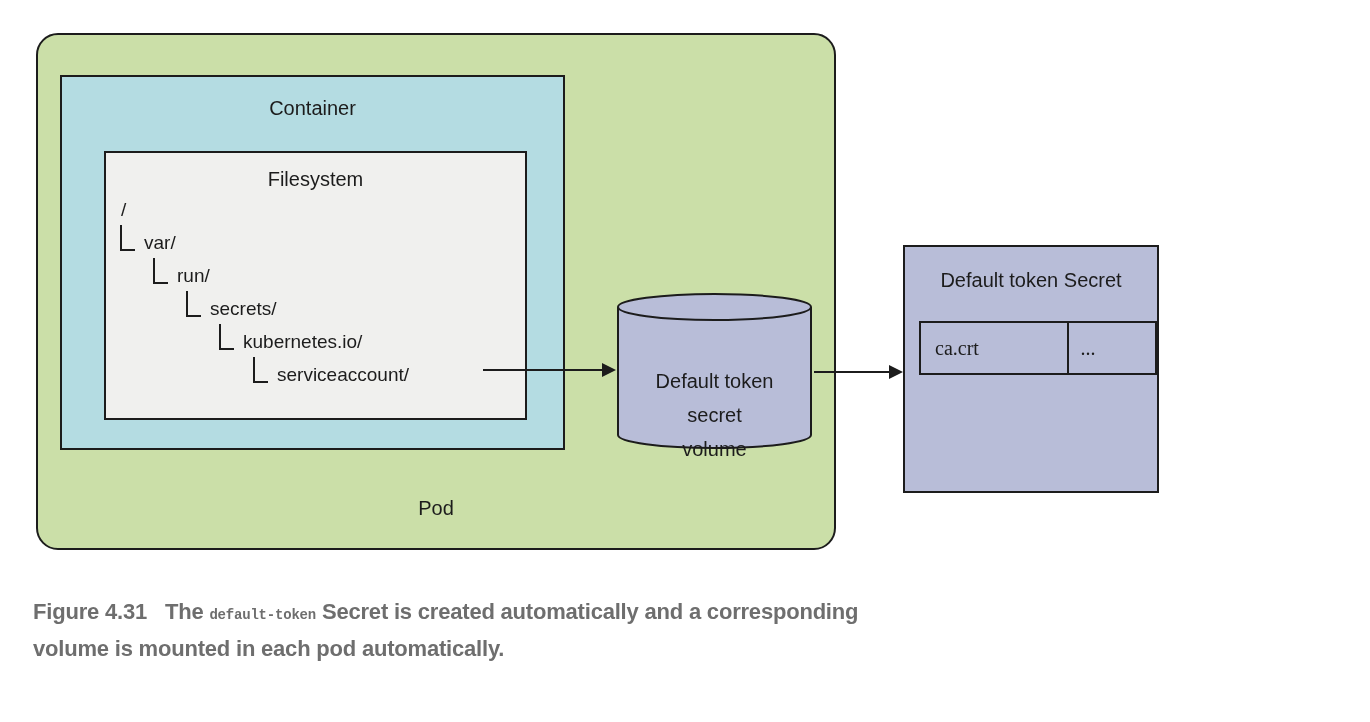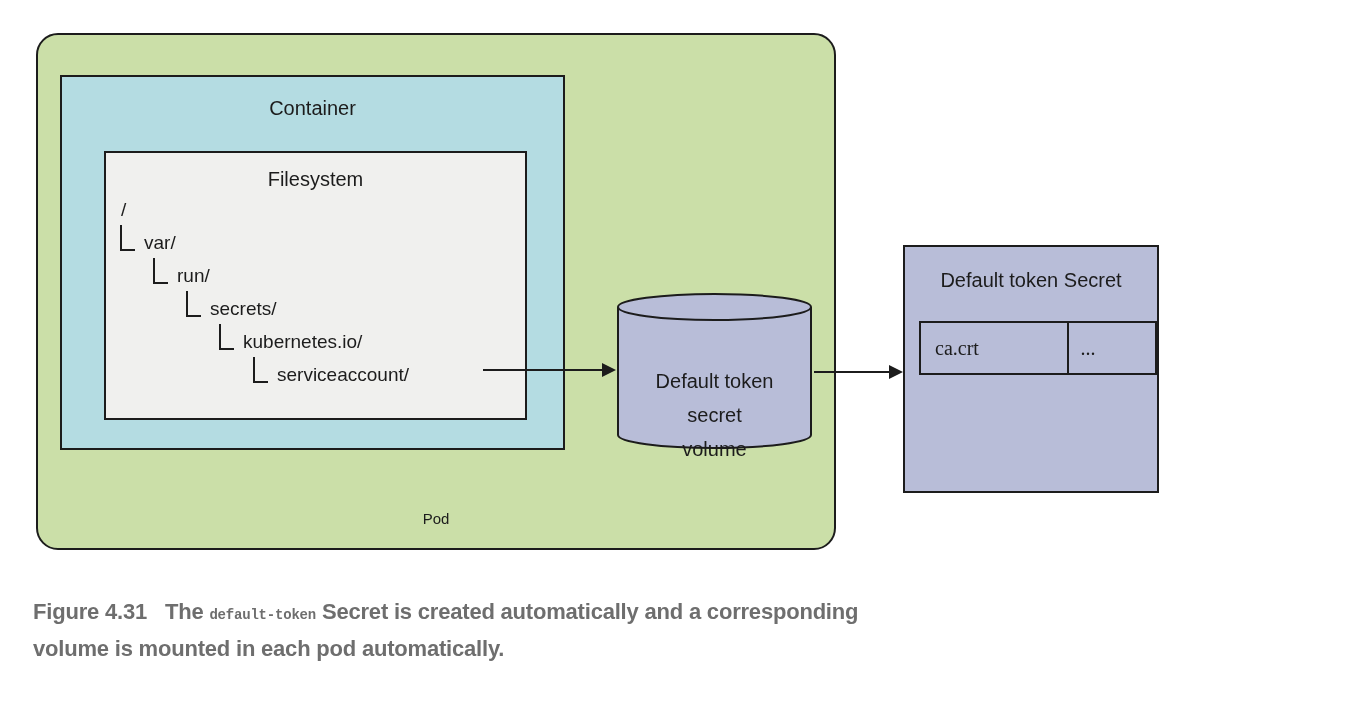--- a/index.html
+++ b/index.html
@@ -47,23 +47,23 @@
     left: 0; right: 0;
     text-align: center;
     font-size: 20px;
     color: #1c1c1c;
   }
   .container-title { top: 20px; text-align: center; }
   .filesystem-title { top: 15px; }
   .pod-title {
     position: absolute;
     left: 0; right: 0;
-    bottom: 21px;
-    text-align: center;
-    font-size: 15px;
+    bottom: 28px;
+    text-align: center;
+    font-size: 20px;
     color: #1c1c1c;
   }
   
   .tree {
     position: absolute;
     left: 14px; top: 44px;
     font-size: 19px;
     color: #1c1c1c;
   }
   .tree-row {

